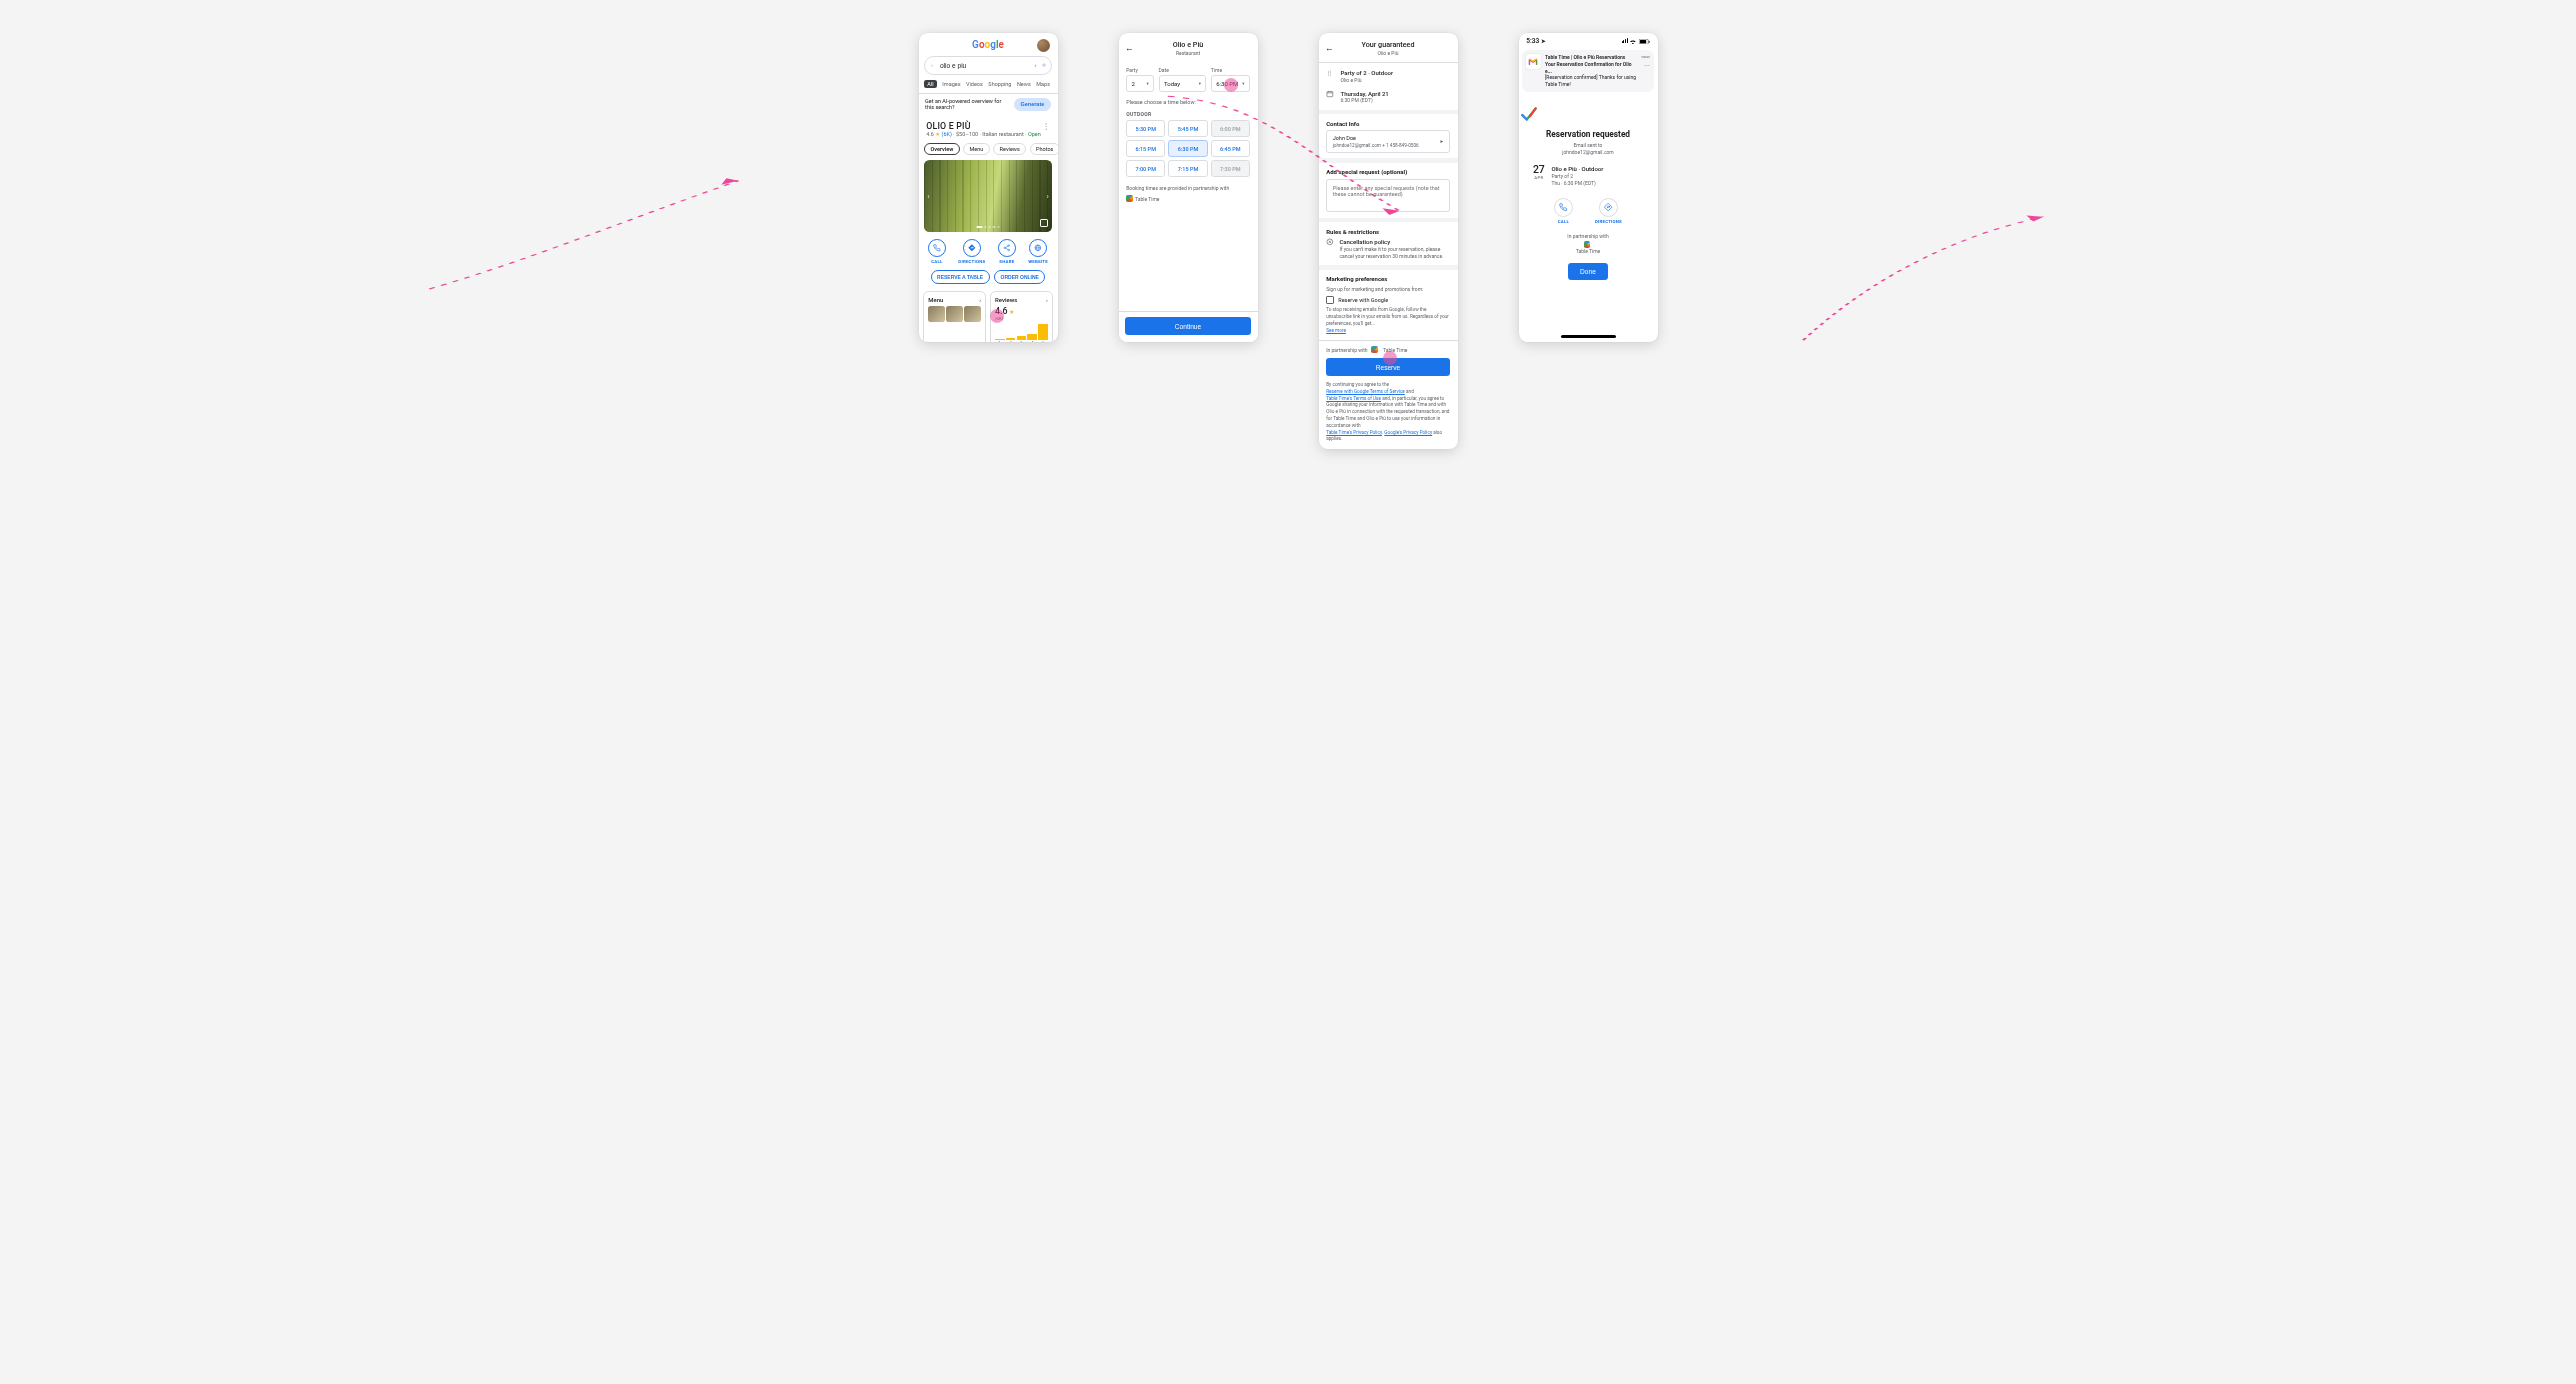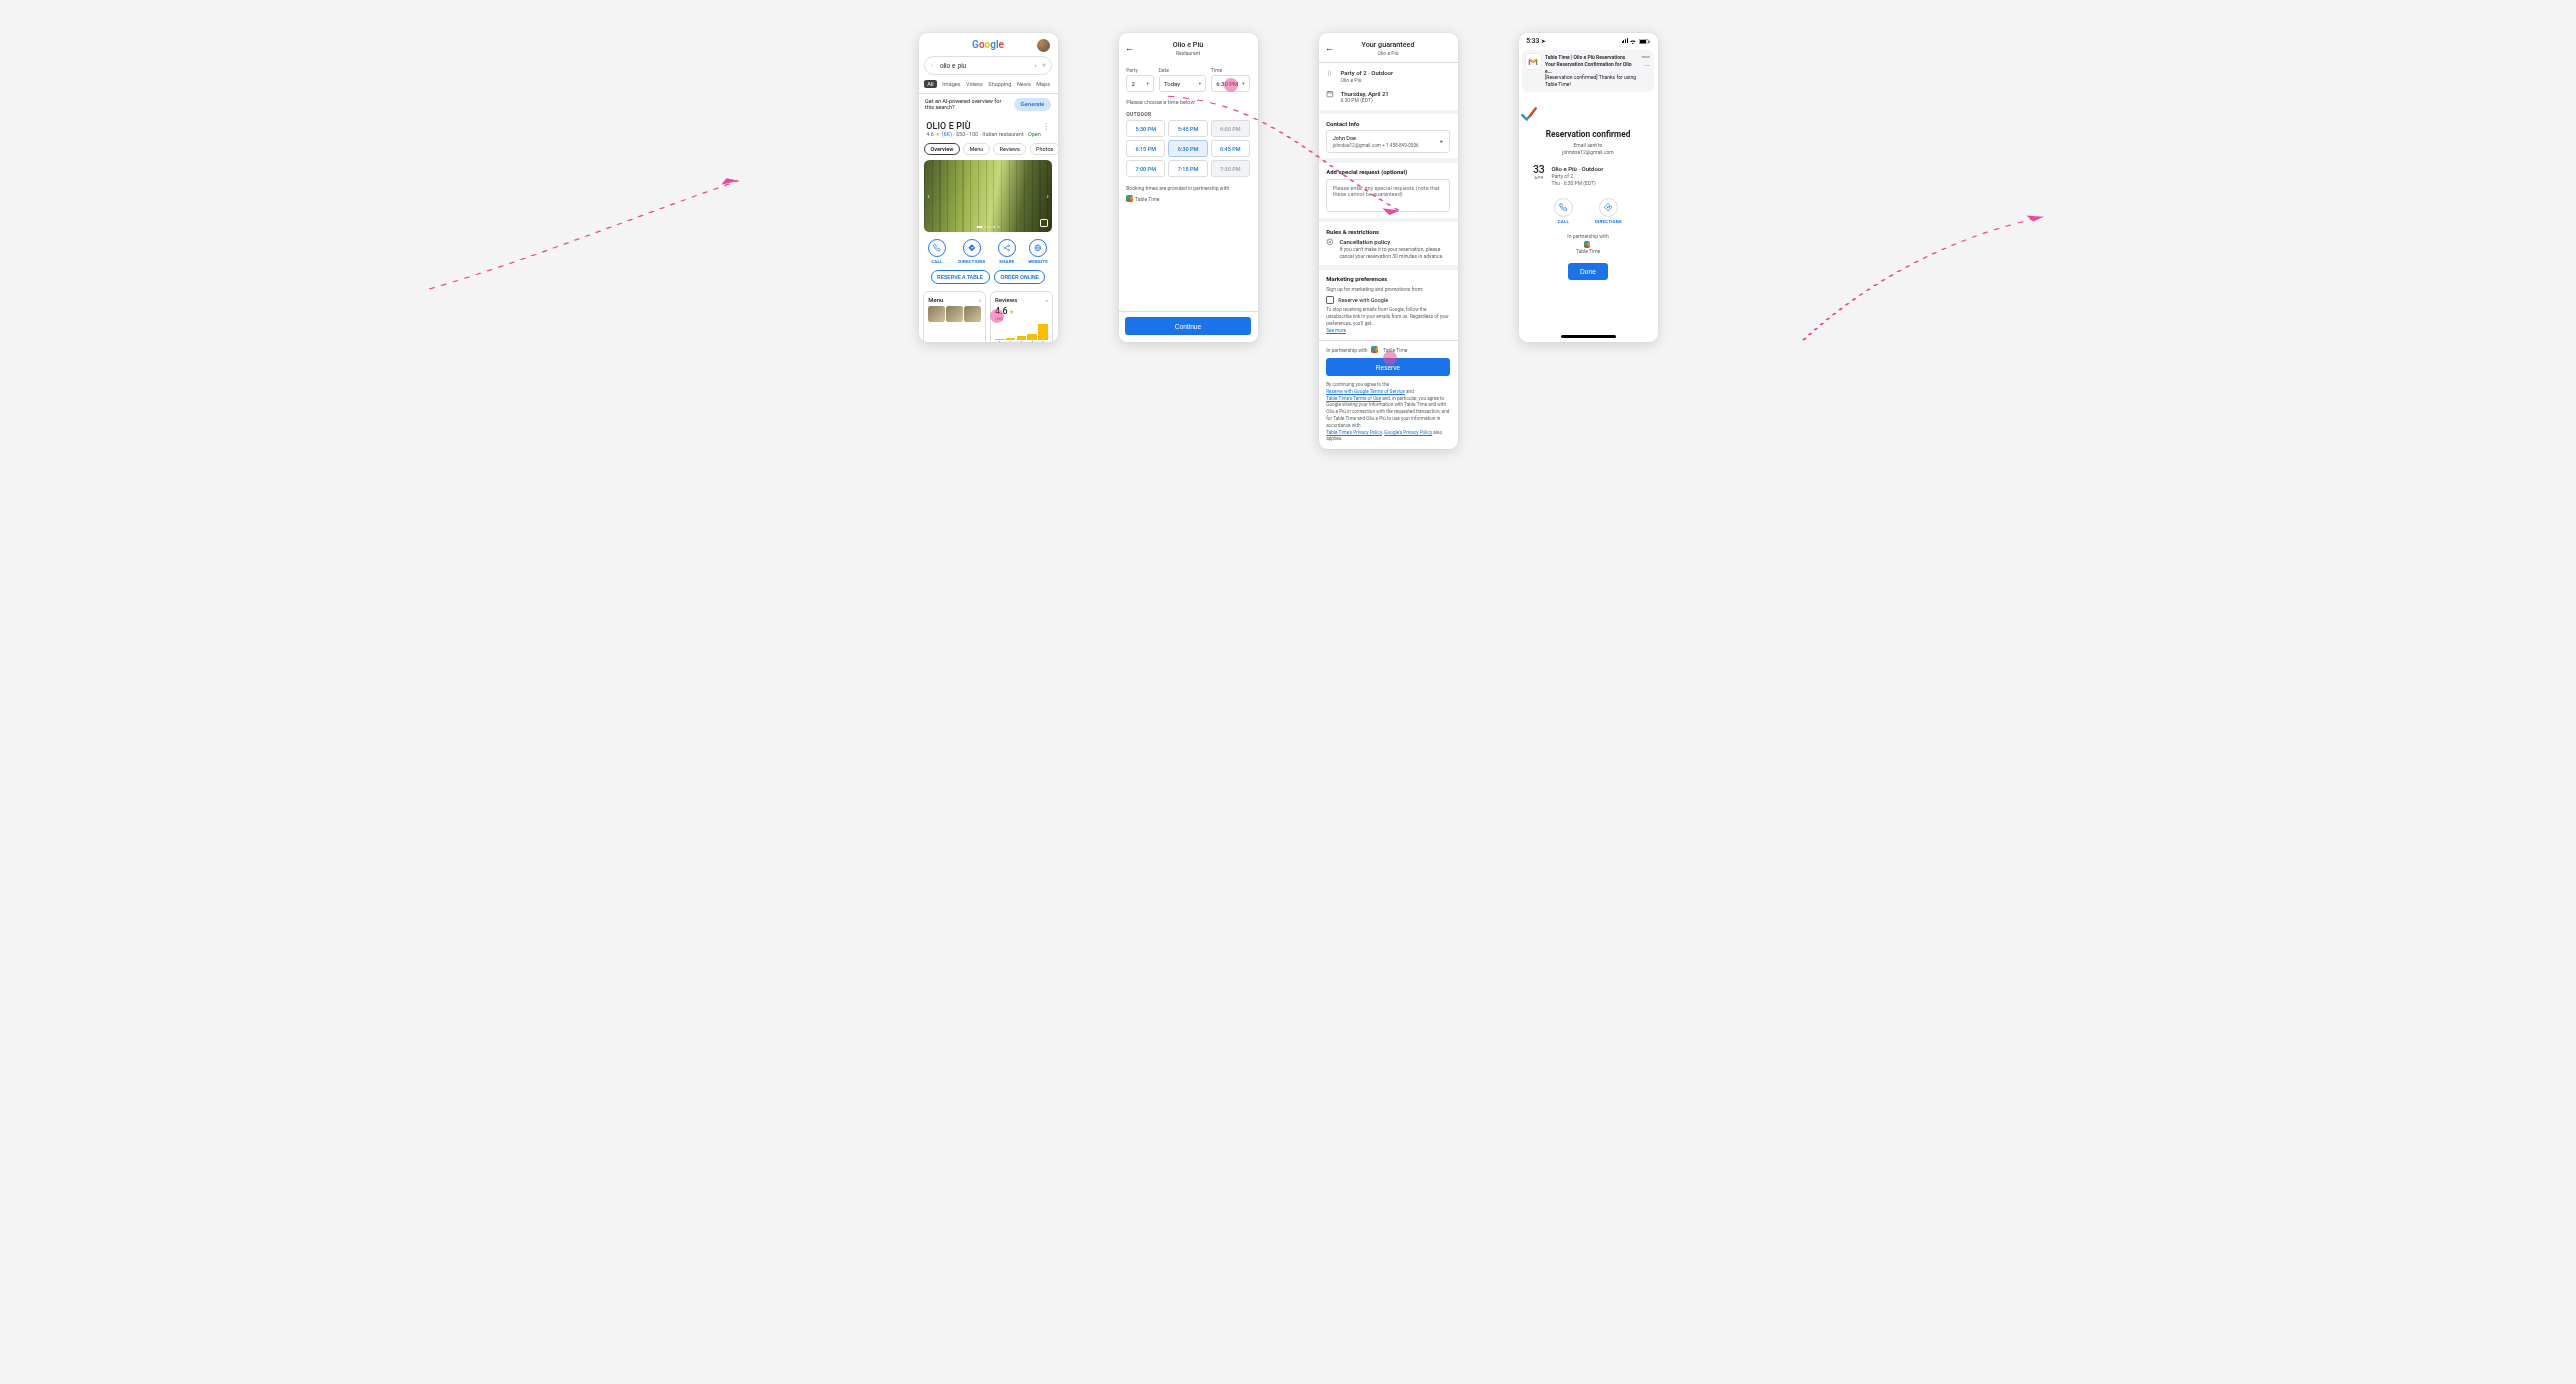--- a/index.html
+++ b/index.html
@@ -482,26 +482,26 @@
         <div style="display:flex;flex-direction:column;align-items:flex-end;gap:3.3px">
           <span class="now">now</span>
           <span style="font-size:5.5px;color:#5f6368">⋯</span>
         </div>
       </div>
       <svg class="check" viewBox="0 0 36 36">
           <polyline points="6,20 14,28 30,8" fill="none" stroke="#34a853" stroke-width="4" stroke-linecap="round" stroke-linejoin="round"></polyline>
           <polyline points="6,20 14,28" fill="none" stroke="#4285f4" stroke-width="4" stroke-linecap="round"></polyline>
           <polyline points="20,22 30,8" fill="none" stroke="#ea4335" stroke-width="4" stroke-linecap="round"></polyline>
         </svg>
-      <h3 class="conf-h">Reservation confirmed</h3>
+      <h3 class="conf-h">Reservation requested</h3>
       <div class="conf-sub">Email sent to</div>
       <div class="conf-sub" style="margin-top:0.6px">johndoe12@gmail.com</div>
       <div class="summary">
         <div class="date">
-          <div class="d">33</div>
+          <div class="d">27</div>
           <div class="m">APR</div>
         </div>
         <div class="det">
           <div class="a">Olio e Più · Outdoor</div>
           <div class="b">Party of 2</div>
           <div class="c">Thu · 6:30 PM (EDT)</div>
         </div>
       </div>
       <div class="act2">
         <div class="a">

